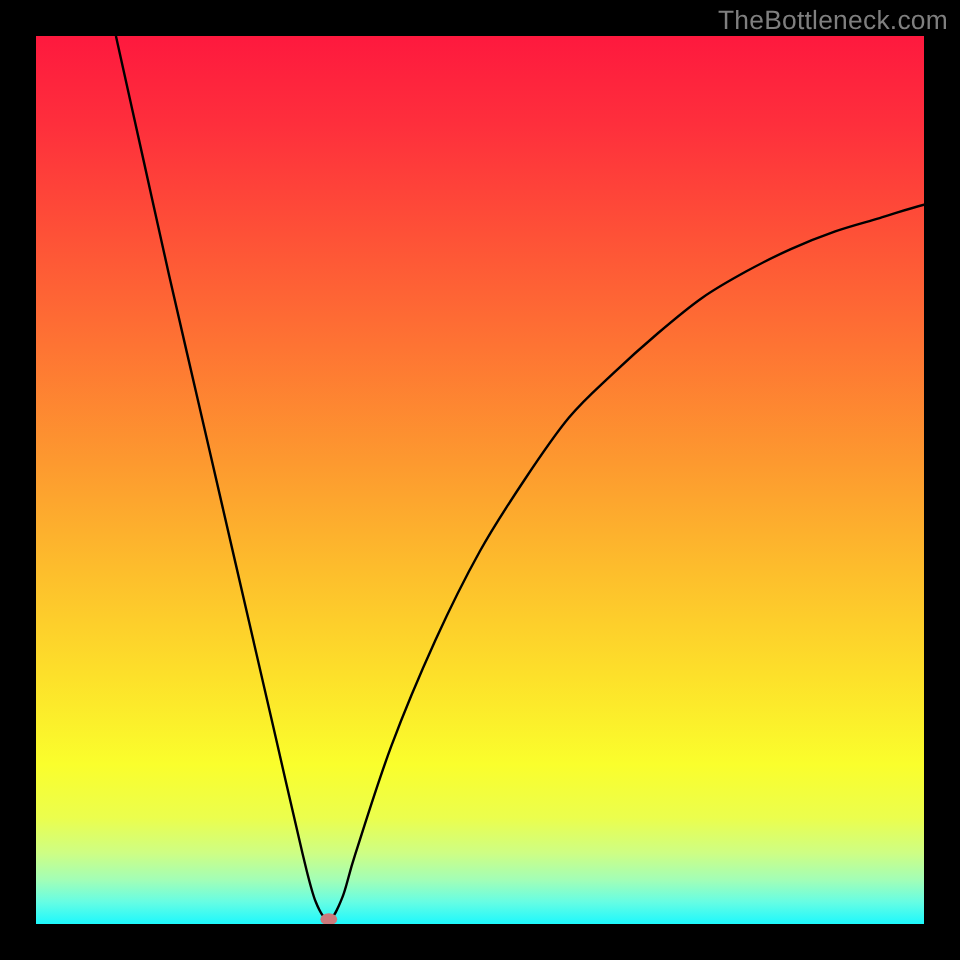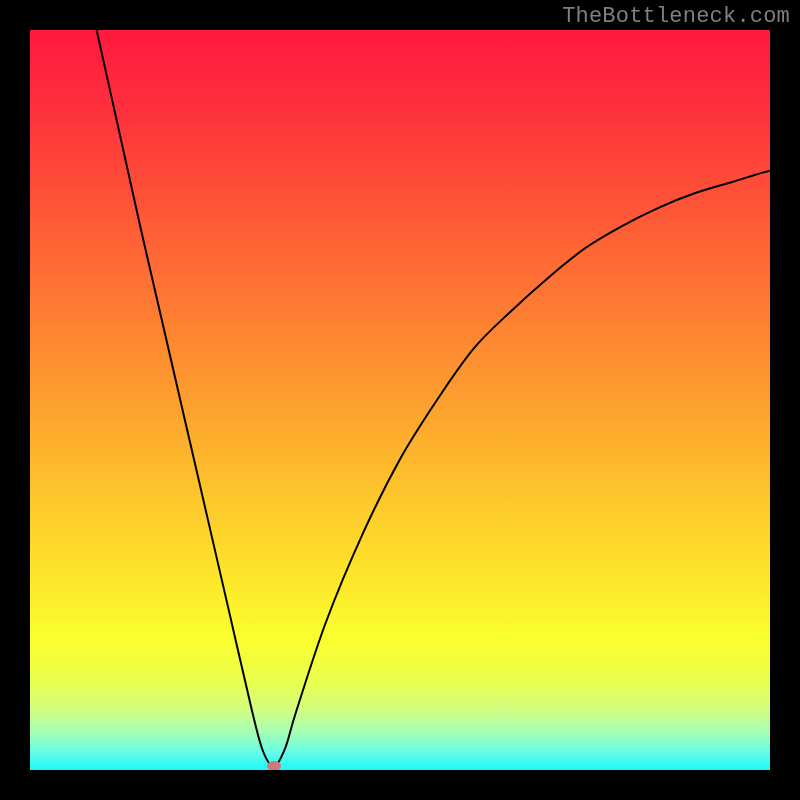--- a/index.html
+++ b/index.html
@@ -44,21 +44,21 @@
     position: absolute;
     width: 14px;
     height: 10px;
     border-radius: 50%;
     transform: translate(-50%, -50%);
   }
   .watermark {
     position: absolute;
     top: 4px;
     right: 10px;
-    font-family: Liberation Mono, monospace;
+    font-family: Liberation Sans, sans-serif;
     font-size: 22px;
     color: #7f7f7f;
     letter-spacing: 0.2px;
     user-select: none;
   }
 </style>
 </head>
 <body>
 
 <div class="frame">

